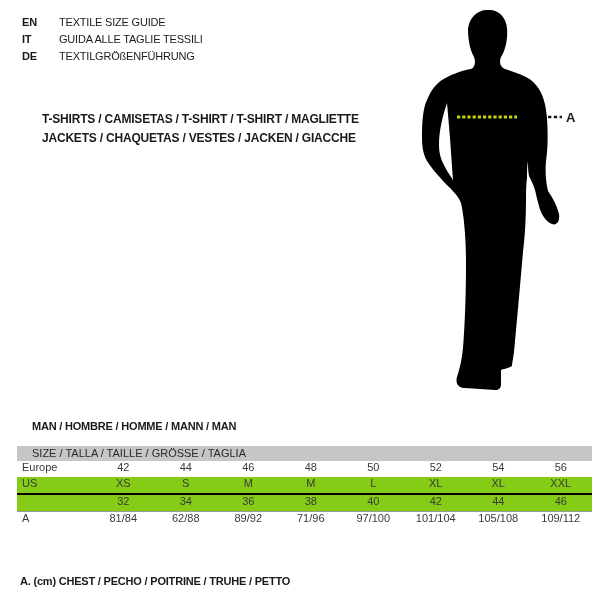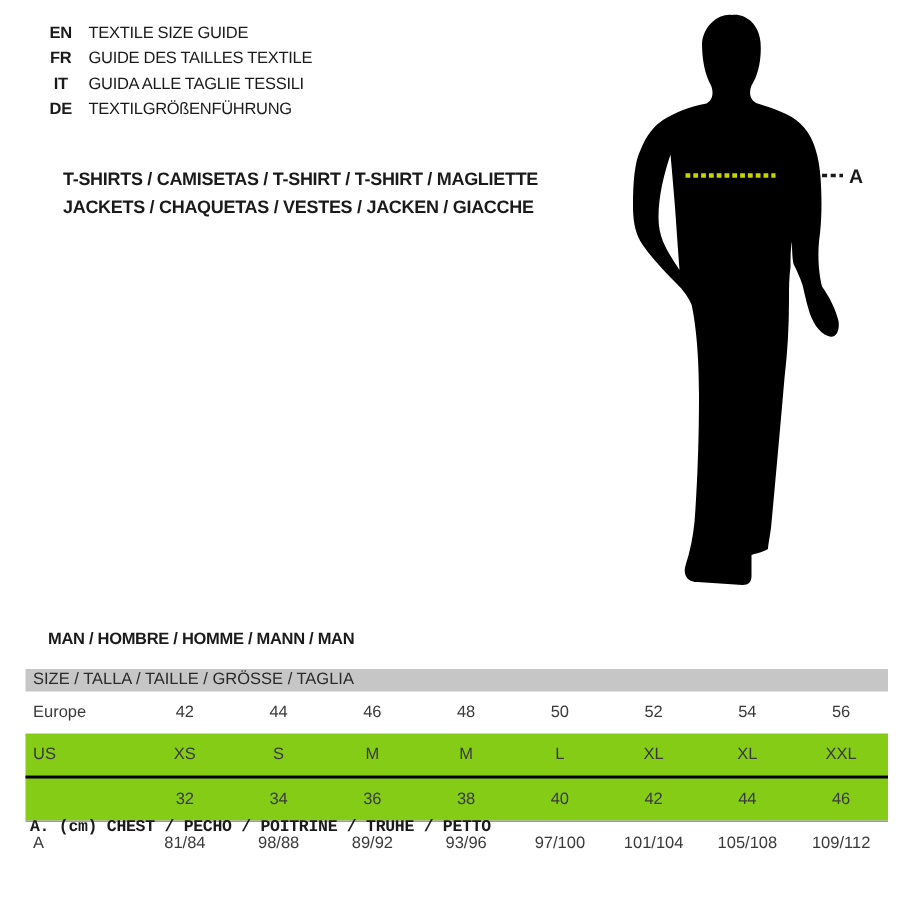--- a/index.html
+++ b/index.html
@@ -4,60 +4,56 @@
 <style>
   html,body { margin:0; padding:0; background:#fff; }
   .canvas {
     position:relative; width:600px; height:600px; background:#ffffff;
     font-family:"Liberation Sans","DejaVu Sans",sans-serif; color:#1a1a1a;
     overflow:hidden;
   }
 
   
   .lang-block { position:absolute; left:22px; top:13px; }
-  .lang-row { display:flex; height:17px; align-items:center;text-align:center; }
+  .lang-row { display:flex; height:17px; align-items:center; }
   .lang-code { width:37px; font-size:11px; font-weight:700; letter-spacing:-0.2px; }
   .lang-text { font-size:11px; font-weight:400; letter-spacing:-0.2px; white-space:nowrap; }
 
   
   .cat-block { position:absolute; left:22px; top:110px; }
   .cat-line { font-size:12px; font-weight:700; letter-spacing:-0.2px; line-height:19px; white-space:nowrap;margin-left:20px; }
 
   
   .figure { position:absolute; left:395px; top:0px; width:205px; height:400px; }
 
   
   .section-title { position:absolute; left:32px; top:420px; font-size:11px; font-weight:700; letter-spacing:-0.2px; }
 
   
   .size-table { position:absolute; left:17px; top:446px; width:575px; font-size:11px; color:#3a3a3a; }
-  .theader { height:15px; line-height:15px; background:#c6c6c6; color:#2a2a2a; padding-left:5px; }
-  .trow { display:flex; height:28px; align-items:center; }
+  .theader { height:15px; line-height:15px; background:#c6c6c6; color:#2a2a2a; padding-left:15px; }
+  .trow { display:flex; height:16px; }
   .trow.shade { background:#84cc16; }
   .trow.gap-top { border-top:2px solid #000000; }
   .trow.rule-top { border-top:1px solid #9b9b9b; }
   .tlabel { width:75px; padding-left:5px; box-sizing:border-box; }
   .tcell { flex:1; text-align:center; }
 
   
-  .footnote { position:absolute; left:20px; top:546px; font-size:11px; font-weight:700; letter-spacing:-0.2px;font-family:Liberation Mono, monospace; }
+  .footnote { position:absolute; left:20px; top:575px; font-size:11px; font-weight:700; letter-spacing:-0.2px; }
 </style>
 </head>
 <body>
 
 <div class="canvas">
 
   <div class="lang-block">
     <div class="lang-row">
       <span class="lang-code">EN</span>
       <span class="lang-text">TEXTILE SIZE GUIDE</span>
-    </div>
-    <div class="lang-row">
-      <span class="lang-code">FR</span>
-      <span class="lang-text">GUIDE DES TAILLES TEXTILE</span>
     </div>
     <div class="lang-row">
       <span class="lang-code">IT</span>
       <span class="lang-text">GUIDA ALLE TAGLIE TESSILI</span>
     </div>
     <div class="lang-row">
       <span class="lang-code">DE</span>
       <span class="lang-text">TEXTILGRÖßENFÜHRUNG</span>
     </div>
   </div>
@@ -157,23 +153,23 @@
       <div class="tcell">38</div>
       <div class="tcell">40</div>
       <div class="tcell">42</div>
       <div class="tcell">44</div>
       <div class="tcell">46</div>
     </div>
 
     <div class="trow rule-top">
       <div class="tlabel">A</div>
       <div class="tcell">81/84</div>
-      <div class="tcell">98/88</div>
+      <div class="tcell">62/88</div>
       <div class="tcell">89/92</div>
-      <div class="tcell">93/96</div>
+      <div class="tcell">71/96</div>
       <div class="tcell">97/100</div>
       <div class="tcell">101/104</div>
       <div class="tcell">105/108</div>
       <div class="tcell">109/112</div>
     </div>
   </div>
 
   <div class="footnote">A. (cm) CHEST / PECHO / POITRINE / TRUHE / PETTO</div>
 
 </div>

